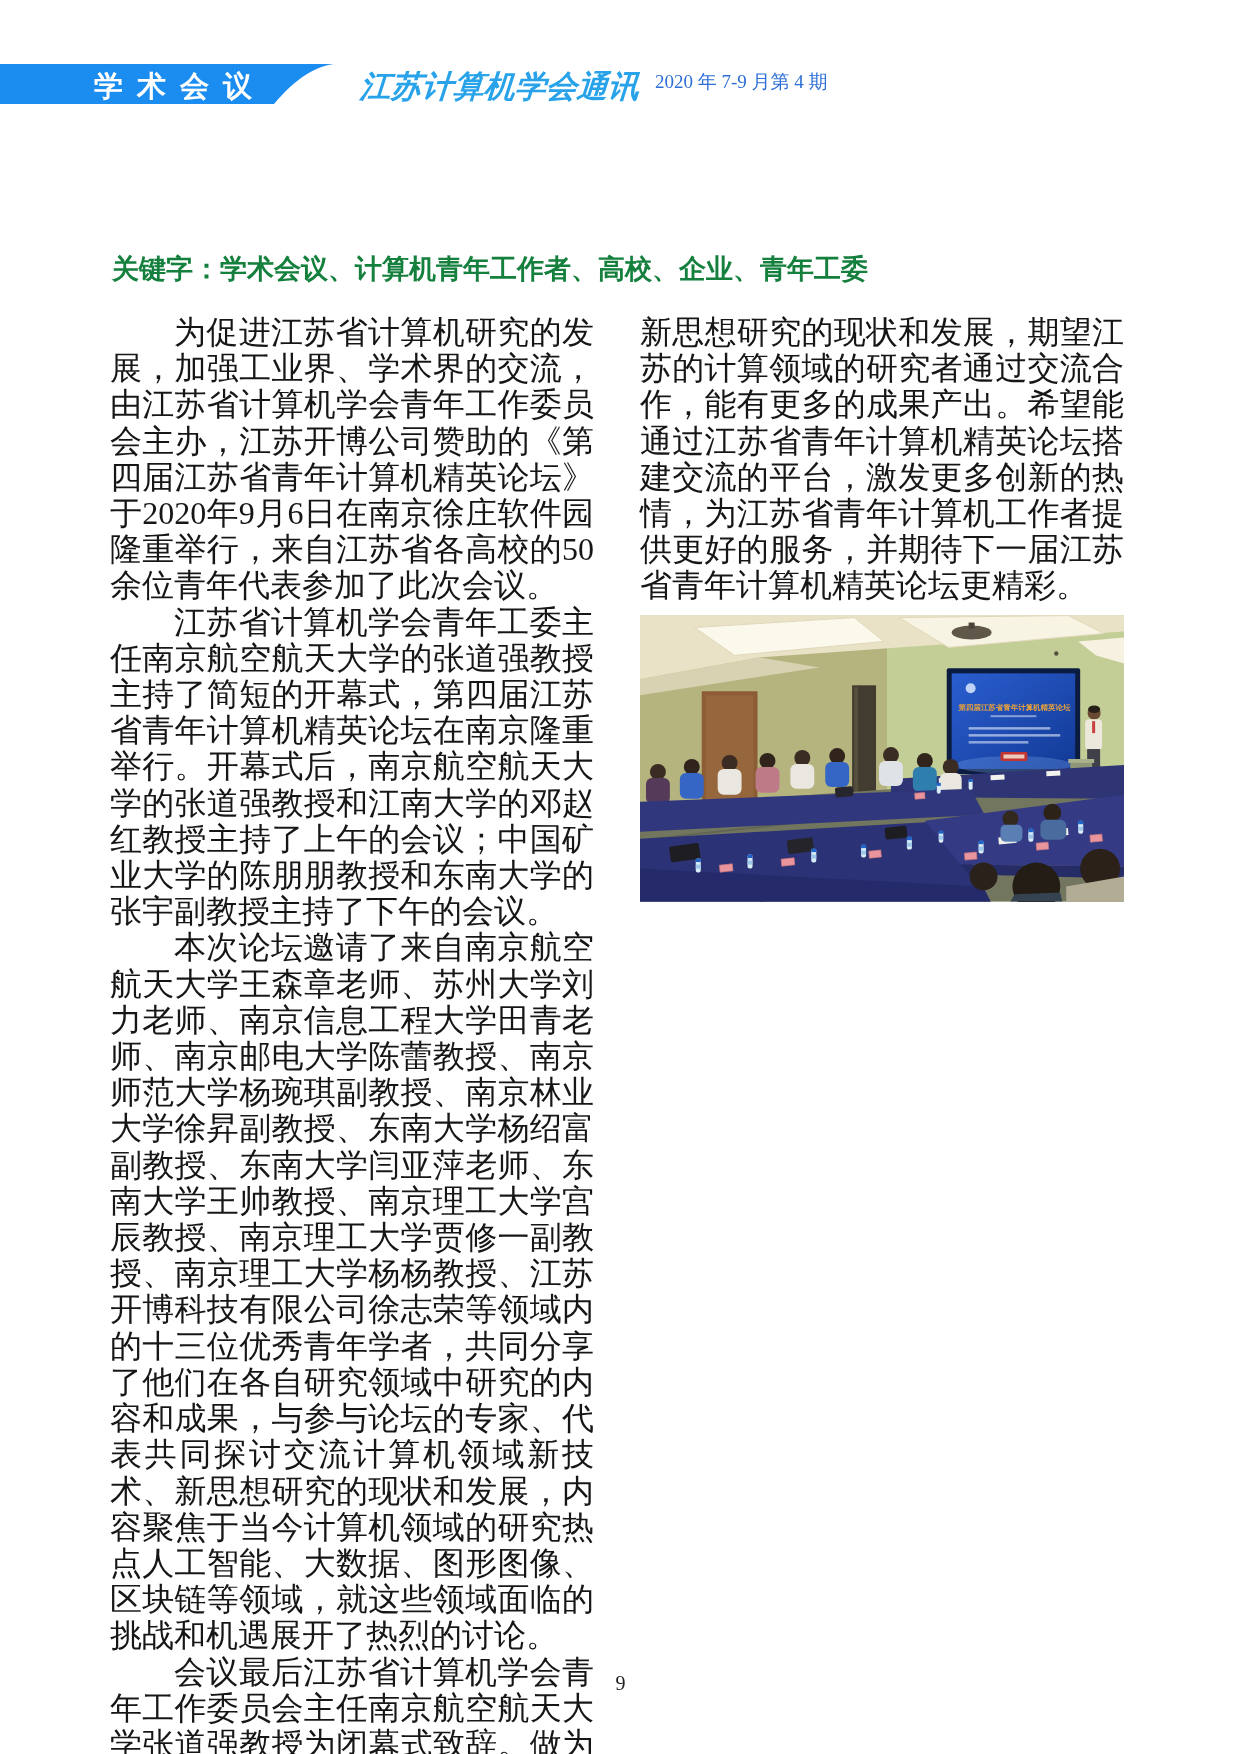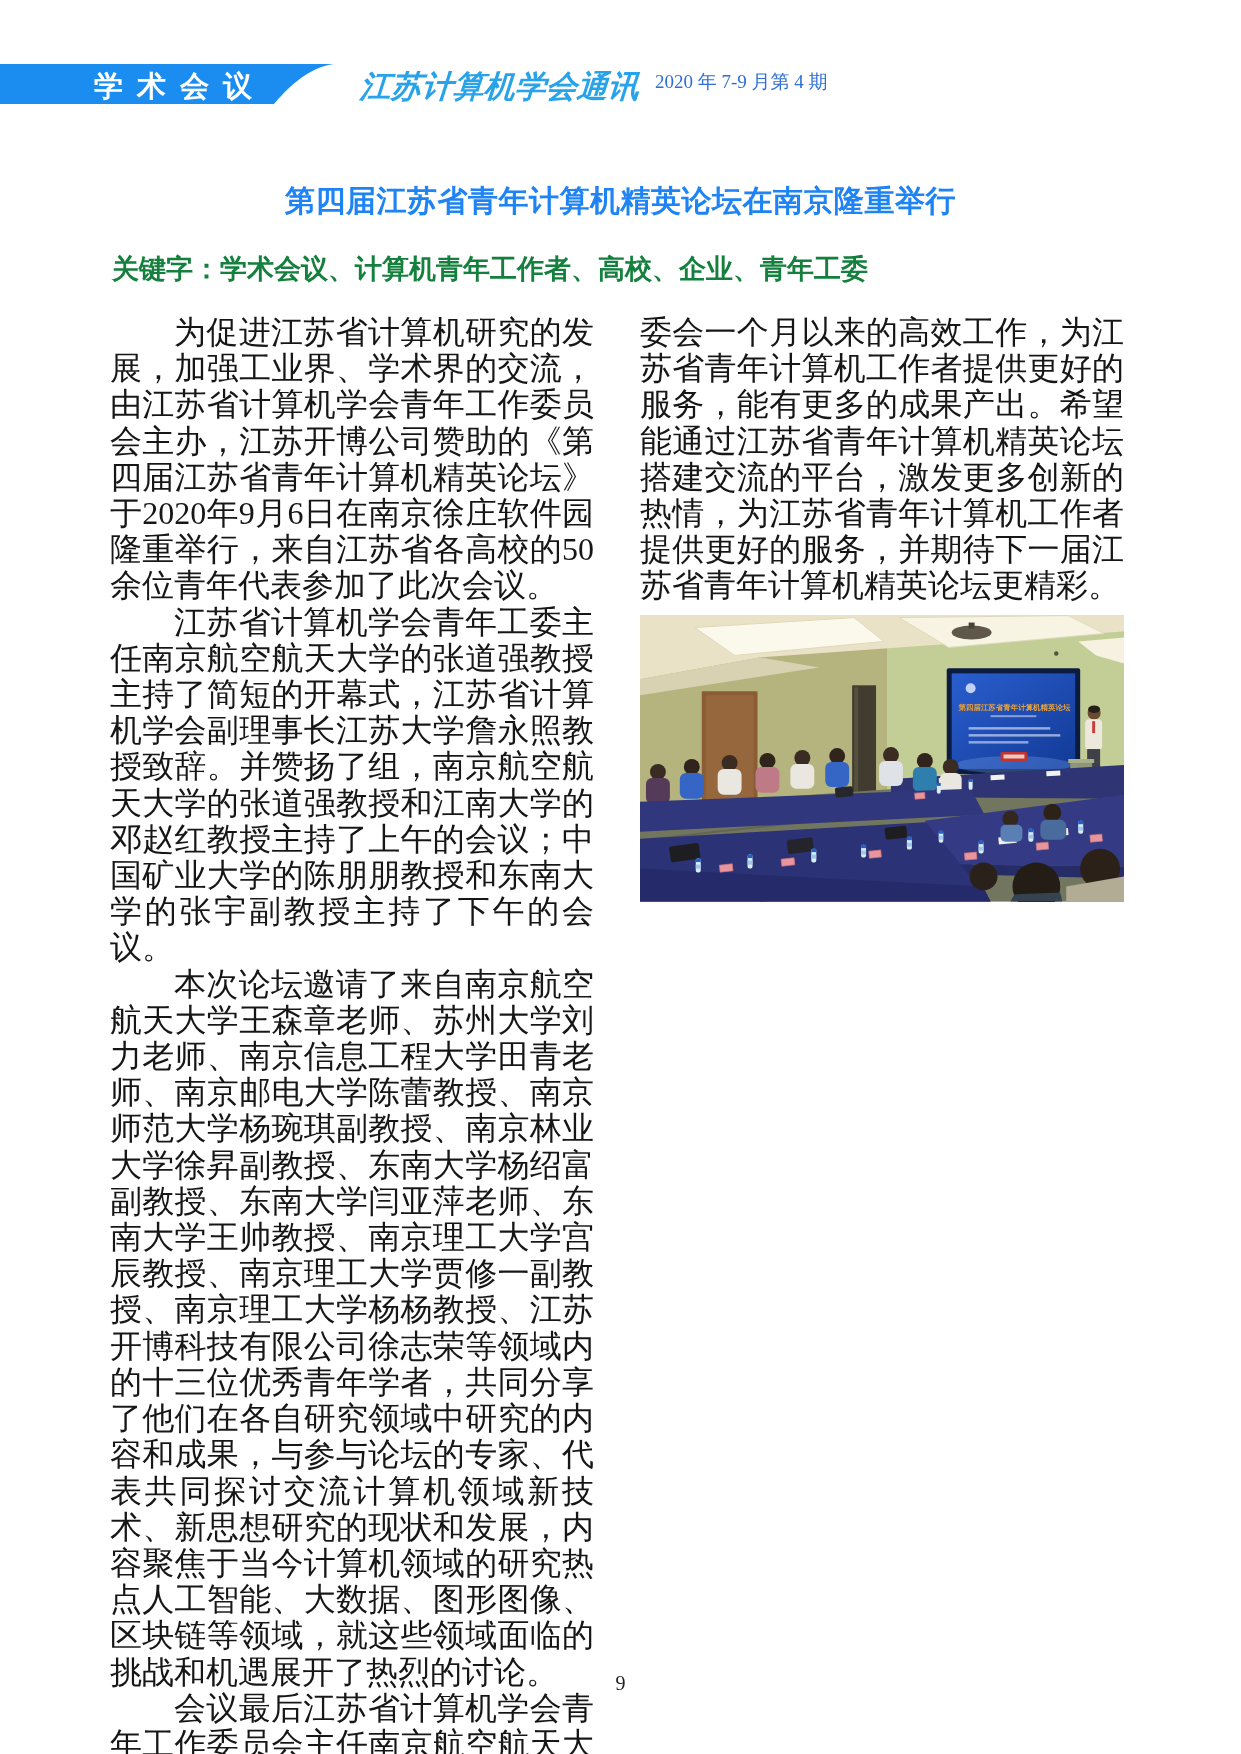--- a/index.html
+++ b/index.html
@@ -99,32 +99,31 @@
 
   <div class="banner">
     <svg width="346" height="44" viewBox="0 0 346 44">
       <path d="M0,2 L334,2 C316,4 296,16 274,42 L0,42 Z" fill="#1b8cf0"></path>
     </svg>
     <span class="banner-label">学术会议</span>
   </div>
   <div class="newsletter-name">江苏计算机学会通讯</div>
   <div class="issue">2020 年 7-9 月第 4 期</div>
 
-  <h1 class="article-title">第四届江苏省青年计算机精英论坛在南京隆重举行</h1>
   <div class="keywords">关键字：学术会议、计算机青年工作者、高校、企业、青年工委</div>
 
   <main class="columns">
     <div class="col">
       <p>为促进江苏省计算机研究的发展，加强工业界、学术界的交流，由江苏省计算机学会青年工作委员会主办，江苏开博公司赞助的《第四届江苏省青年计算机精英论坛》于2020年9月6日在南京徐庄软件园隆重举行，来自江苏省各高校的50余位青年代表参加了此次会议。</p>
-      <p>江苏省计算机学会青年工委主任南京航空航天大学的张道强教授主持了简短的开幕式，江苏省计算机学会副理事长江苏大学詹永照教授致辞。并赞扬了组，南京航空航天大学的张道强教授和江南大学的邓赵红教授主持了上午的会议；中国矿业大学的陈朋朋教授和东南大学的张宇副教授主持了下午的会议。</p>
+      <p>江苏省计算机学会青年工委主任南京航空航天大学的张道强教授主持了简短的开幕式，第四届江苏省青年计算机精英论坛在南京隆重举行。开幕式后，南京航空航天大学的张道强教授和江南大学的邓赵红教授主持了上午的会议；中国矿业大学的陈朋朋教授和东南大学的张宇副教授主持了下午的会议。</p>
       <p>本次论坛邀请了来自南京航空航天大学王森章老师、苏州大学刘力老师、南京信息工程大学田青老师、南京邮电大学陈蕾教授、南京师范大学杨琬琪副教授、南京林业大学徐昇副教授、东南大学杨绍富副教授、东南大学闫亚萍老师、东南大学王帅教授、南京理工大学宫辰教授、南京理工大学贾修一副教授、南京理工大学杨杨教授、江苏开博科技有限公司徐志荣等领域内的十三位优秀青年学者，共同分享了他们在各自研究领域中研究的内容和成果，与参与论坛的专家、代表共同探讨交流计算机领域新技术、新思想研究的现状和发展，内容聚焦于当今计算机领域的研究热点人工智能、大数据、图形图像、区块链等领域，就这些领域面临的挑战和机遇展开了热烈的讨论。</p>
       <p>会议最后江苏省计算机学会青年工作委员会主任南京航空航天大学张道强教授为闭幕式致辞。做为第九届江苏省计算机大会的分论坛，他对各位青年计算机领域的爱好者一天的陪伴表示了衷心的感谢，并赞扬了组</p>
     </div>
     <div class="col">
-      <p class="cont">委会一个月以来的高效工作，为江苏省青年计算机工作者提供更好的服务，能有更多的成果产出。希望能通过江苏省青年计算机精英论坛搭建交流的平台，激发更多创新的热情，为江苏省青年计算机工作者提供更好的服务，并期待下一届江苏省青年计算机精英论坛更精彩。</p>
+      <p class="cont">新思想研究的现状和发展，期望江苏的计算领域的研究者通过交流合作，能有更多的成果产出。希望能通过江苏省青年计算机精英论坛搭建交流的平台，激发更多创新的热情，为江苏省青年计算机工作者提供更好的服务，并期待下一届江苏省青年计算机精英论坛更精彩。</p>
 
       <figure class="photo-figure">
         <svg width="484" height="287" viewBox="0 0 486 287">
           <defs>
             <linearGradient id="screenGrad" x1="0" y1="0" x2="1" y2="1">
               <stop offset="0" stop-color="#2a5ecf"></stop>
               <stop offset="1" stop-color="#123a96"></stop>
             </linearGradient>
           </defs>
 

